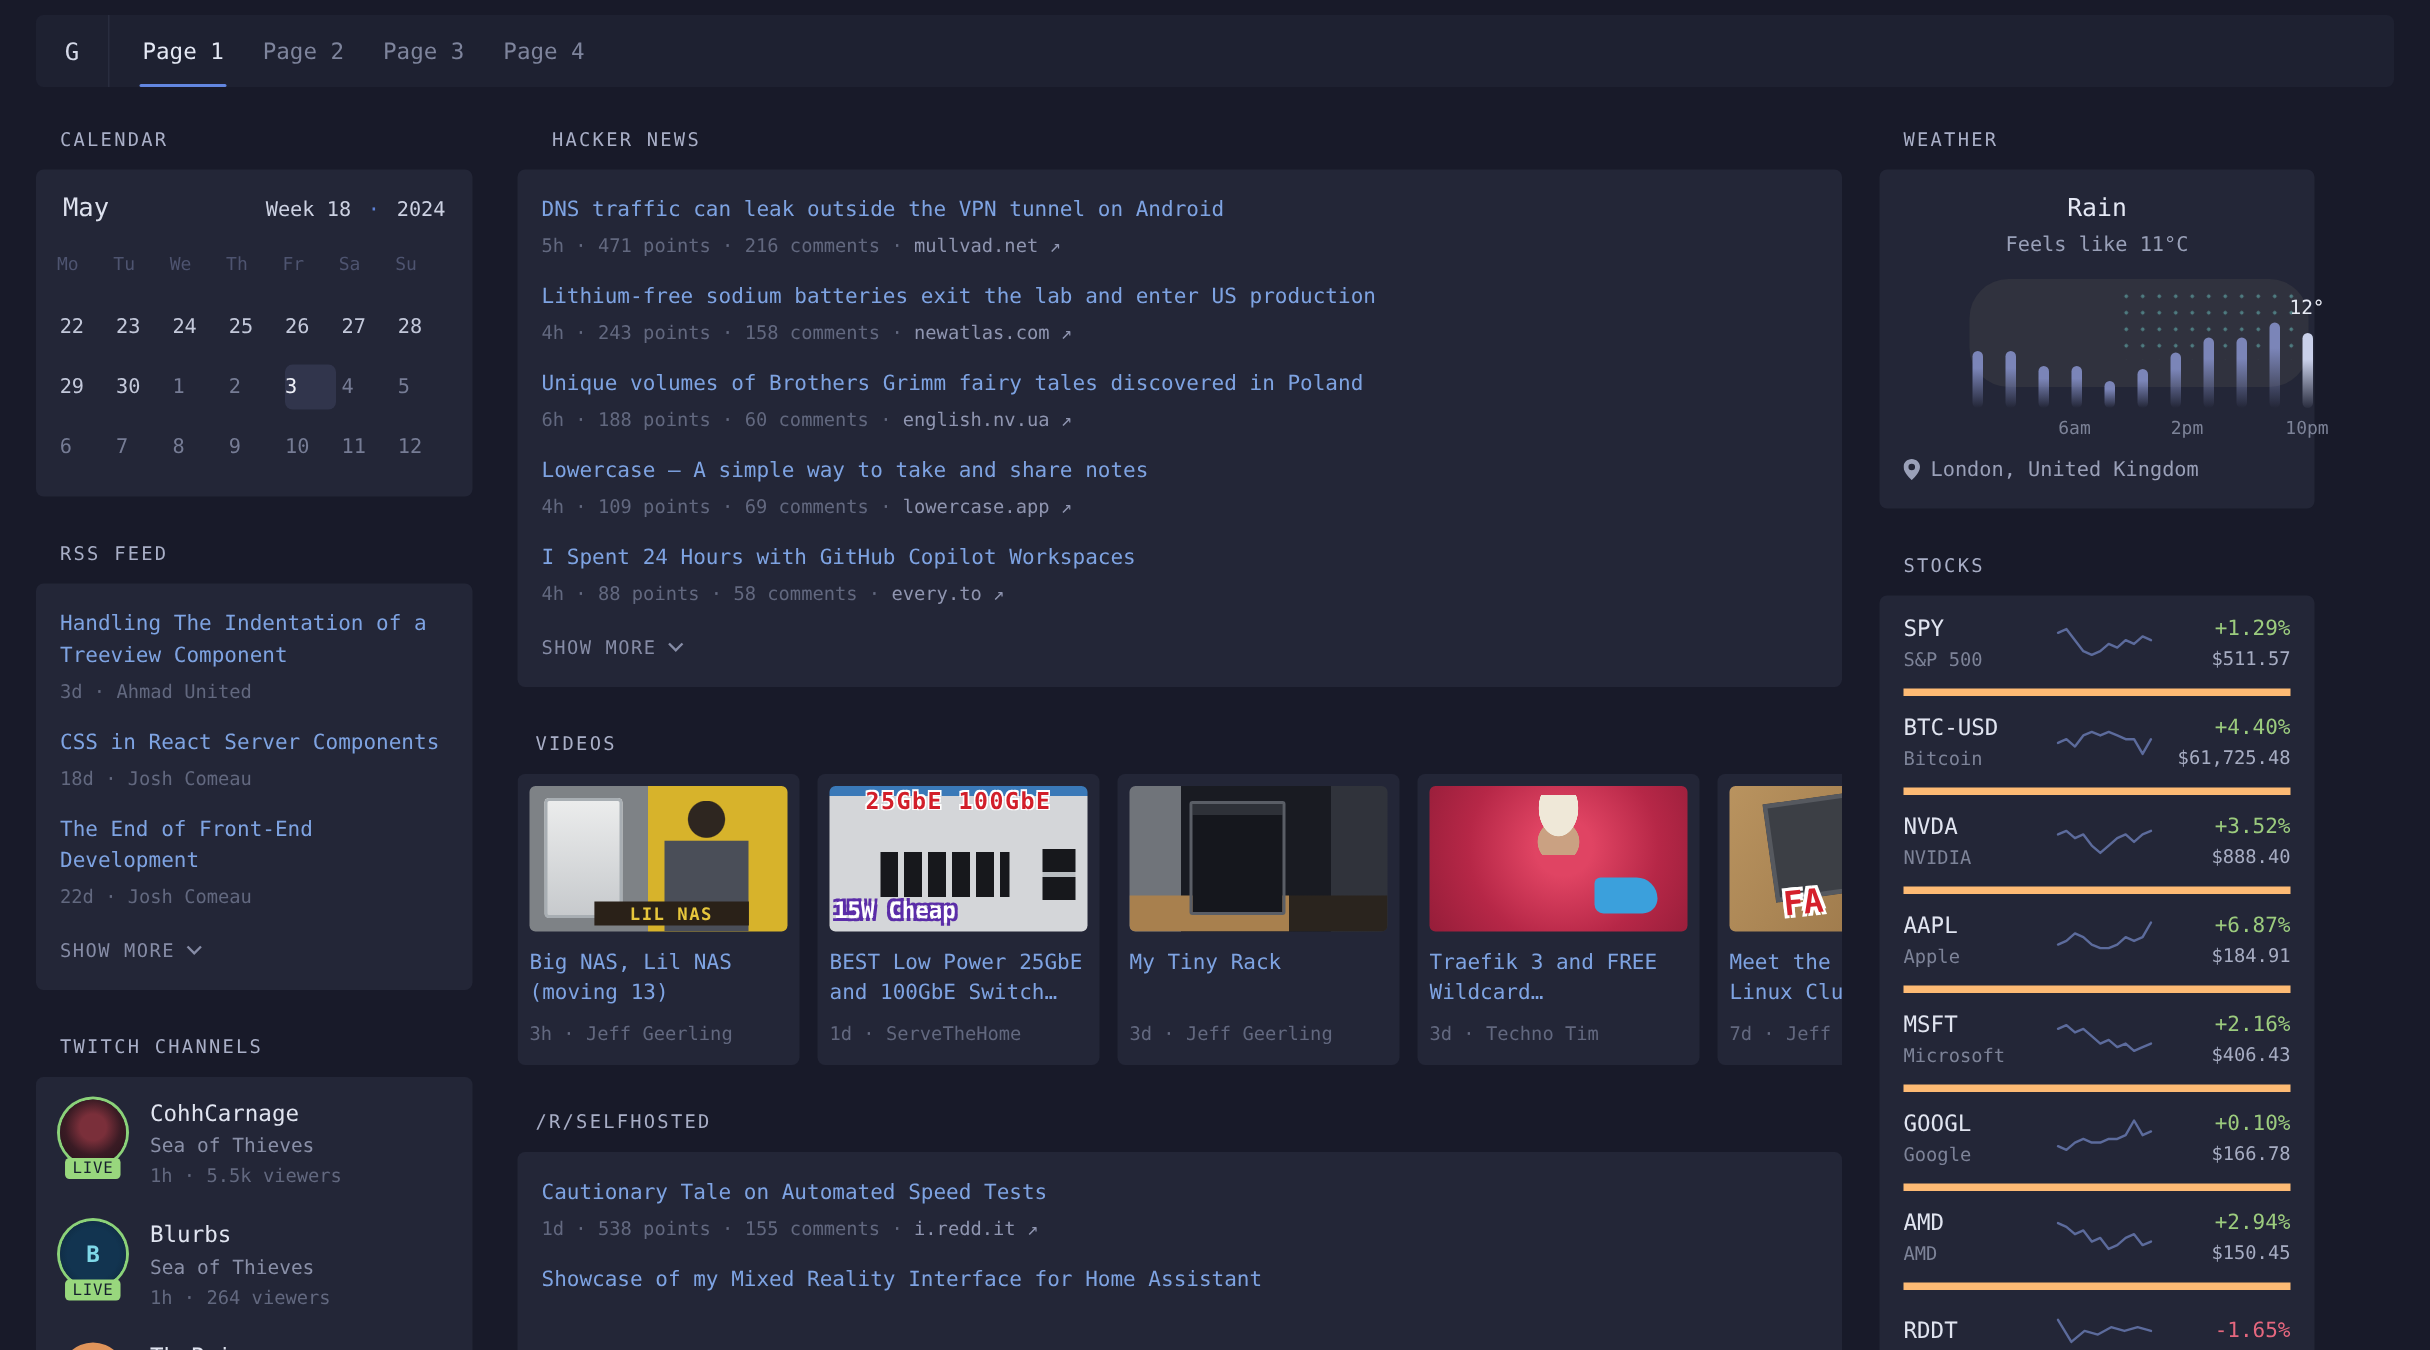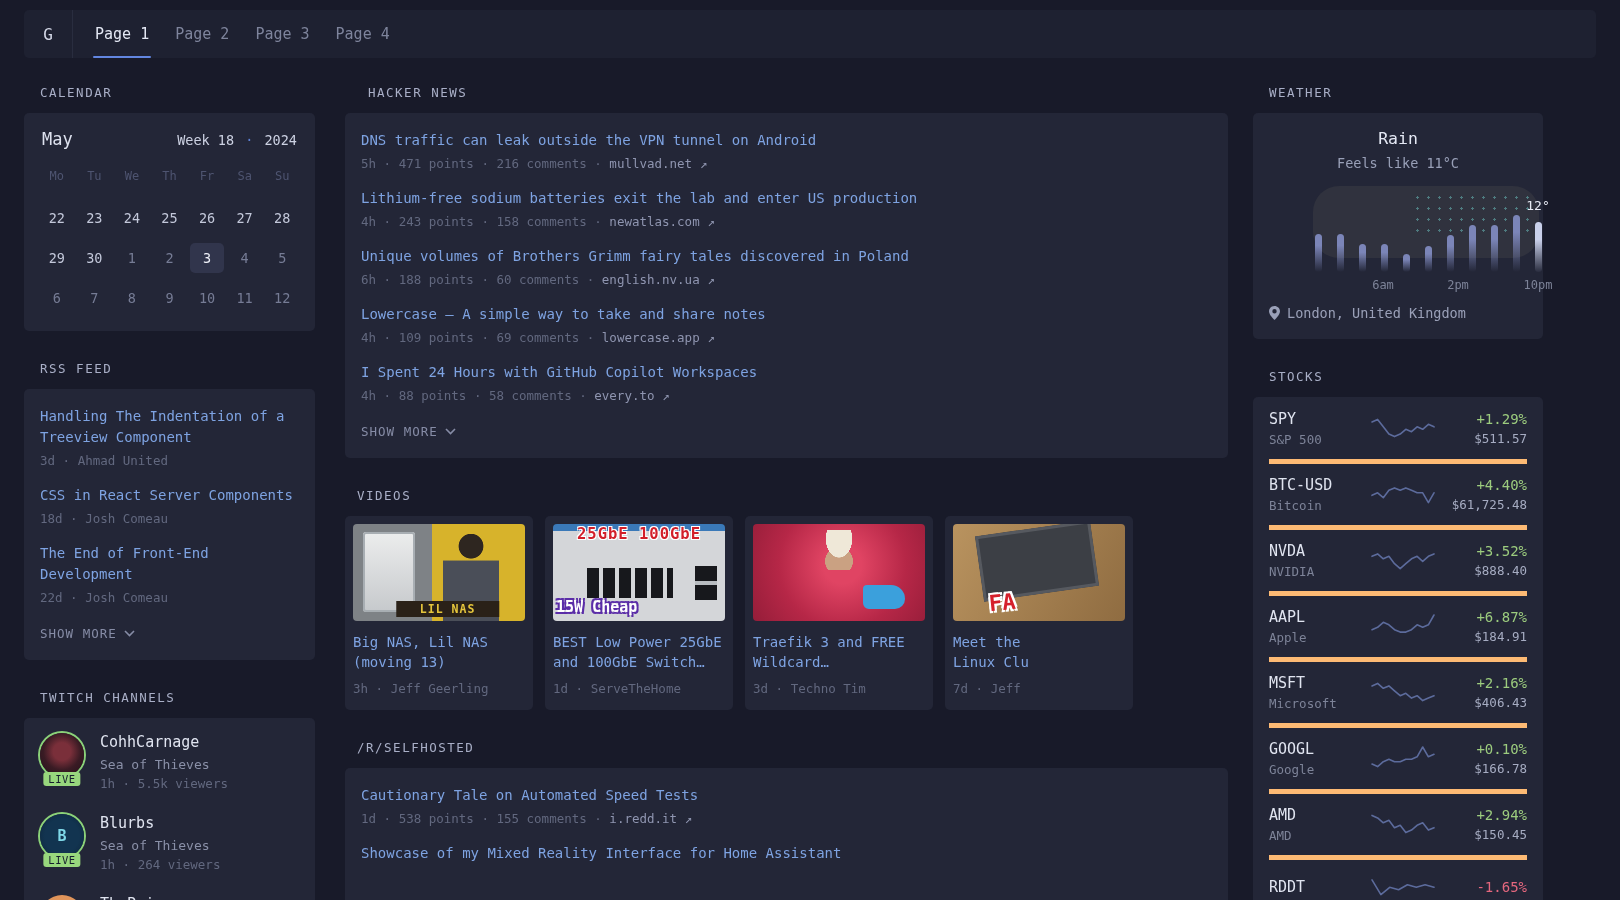--- a/index.html
+++ b/index.html
@@ -27,21 +27,21 @@
 .widget{margin-bottom:30px}
 .wlabel{font-size:12.5px;letter-spacing:1.5px;color:#a9afc7;margin:11px 0 13px 16px;white-space:nowrap}
 .card{background:#232637;border-radius:5px}
 
 
 .cal{padding:16px 14px 18px}
 .cal-head{display:flex;justify-content:space-between;align-items:baseline;padding:0 4px}
 .cal-month{font-size:17px;color:#dde1ee}
 .cal-week{font-size:13.5px;color:#ccd1e2}
 .cal-week .sep{color:#5d80d5;margin:0 3px}
-.cal-grid{display:grid;grid-template-columns:repeat(7,1fr);text-align:center;row-gap:10px;margin-top:20px}
+.cal-grid{display:grid;grid-template-columns:repeat(7,1fr);row-gap:10px;margin-top:20px}
 .cal-wd{font-size:12px;color:#4e5470}
 .cal-day{font-size:13.5px;height:30px;line-height:30px;border-radius:5px;justify-self:center;width:34px}
 .cal-day.bright{color:#c3c8da}
 .cal-day.dim{color:#767c95}
 .cal-day.today{background:#31354c;color:#eef0f8}
 
 
 .feed{padding:17px 16px 18px}
 .f-item{margin-bottom:17px}
 .f-title{color:#7ea3e2;font-size:14px;line-height:21px;cursor:pointer}
@@ -306,20 +306,25 @@
           </div>
           <div class="vid-card">
             <div class="vid-thumb th-switch">
               <span class="ov-red">25GbE 100GbE</span>
               <span class="ov-purple">15W Cheap</span>
             </div>
             <div class="vid-title">BEST Low Power 25GbE and 100GbE Switch…</div>
             <div class="vid-meta">1d · ServeTheHome</div>
           </div>
           <div class="vid-card">
+            <div class="vid-thumb th-rack"></div>
+            <div class="vid-title">My Tiny Rack</div>
+            <div class="vid-meta">3d · Jeff Geerling</div>
+          </div>
+          <div class="vid-card">
             <div class="vid-thumb th-traefik"></div>
             <div class="vid-title">Traefik 3 and FREE Wildcard…</div>
             <div class="vid-meta">3d · Techno Tim</div>
           </div>
           <div class="vid-card">
             <div class="vid-thumb th-board">
               <span class="ov-fa">FA</span>
             </div>
             <div class="vid-title fade-r">Meet the
 Linux Clu</div>

